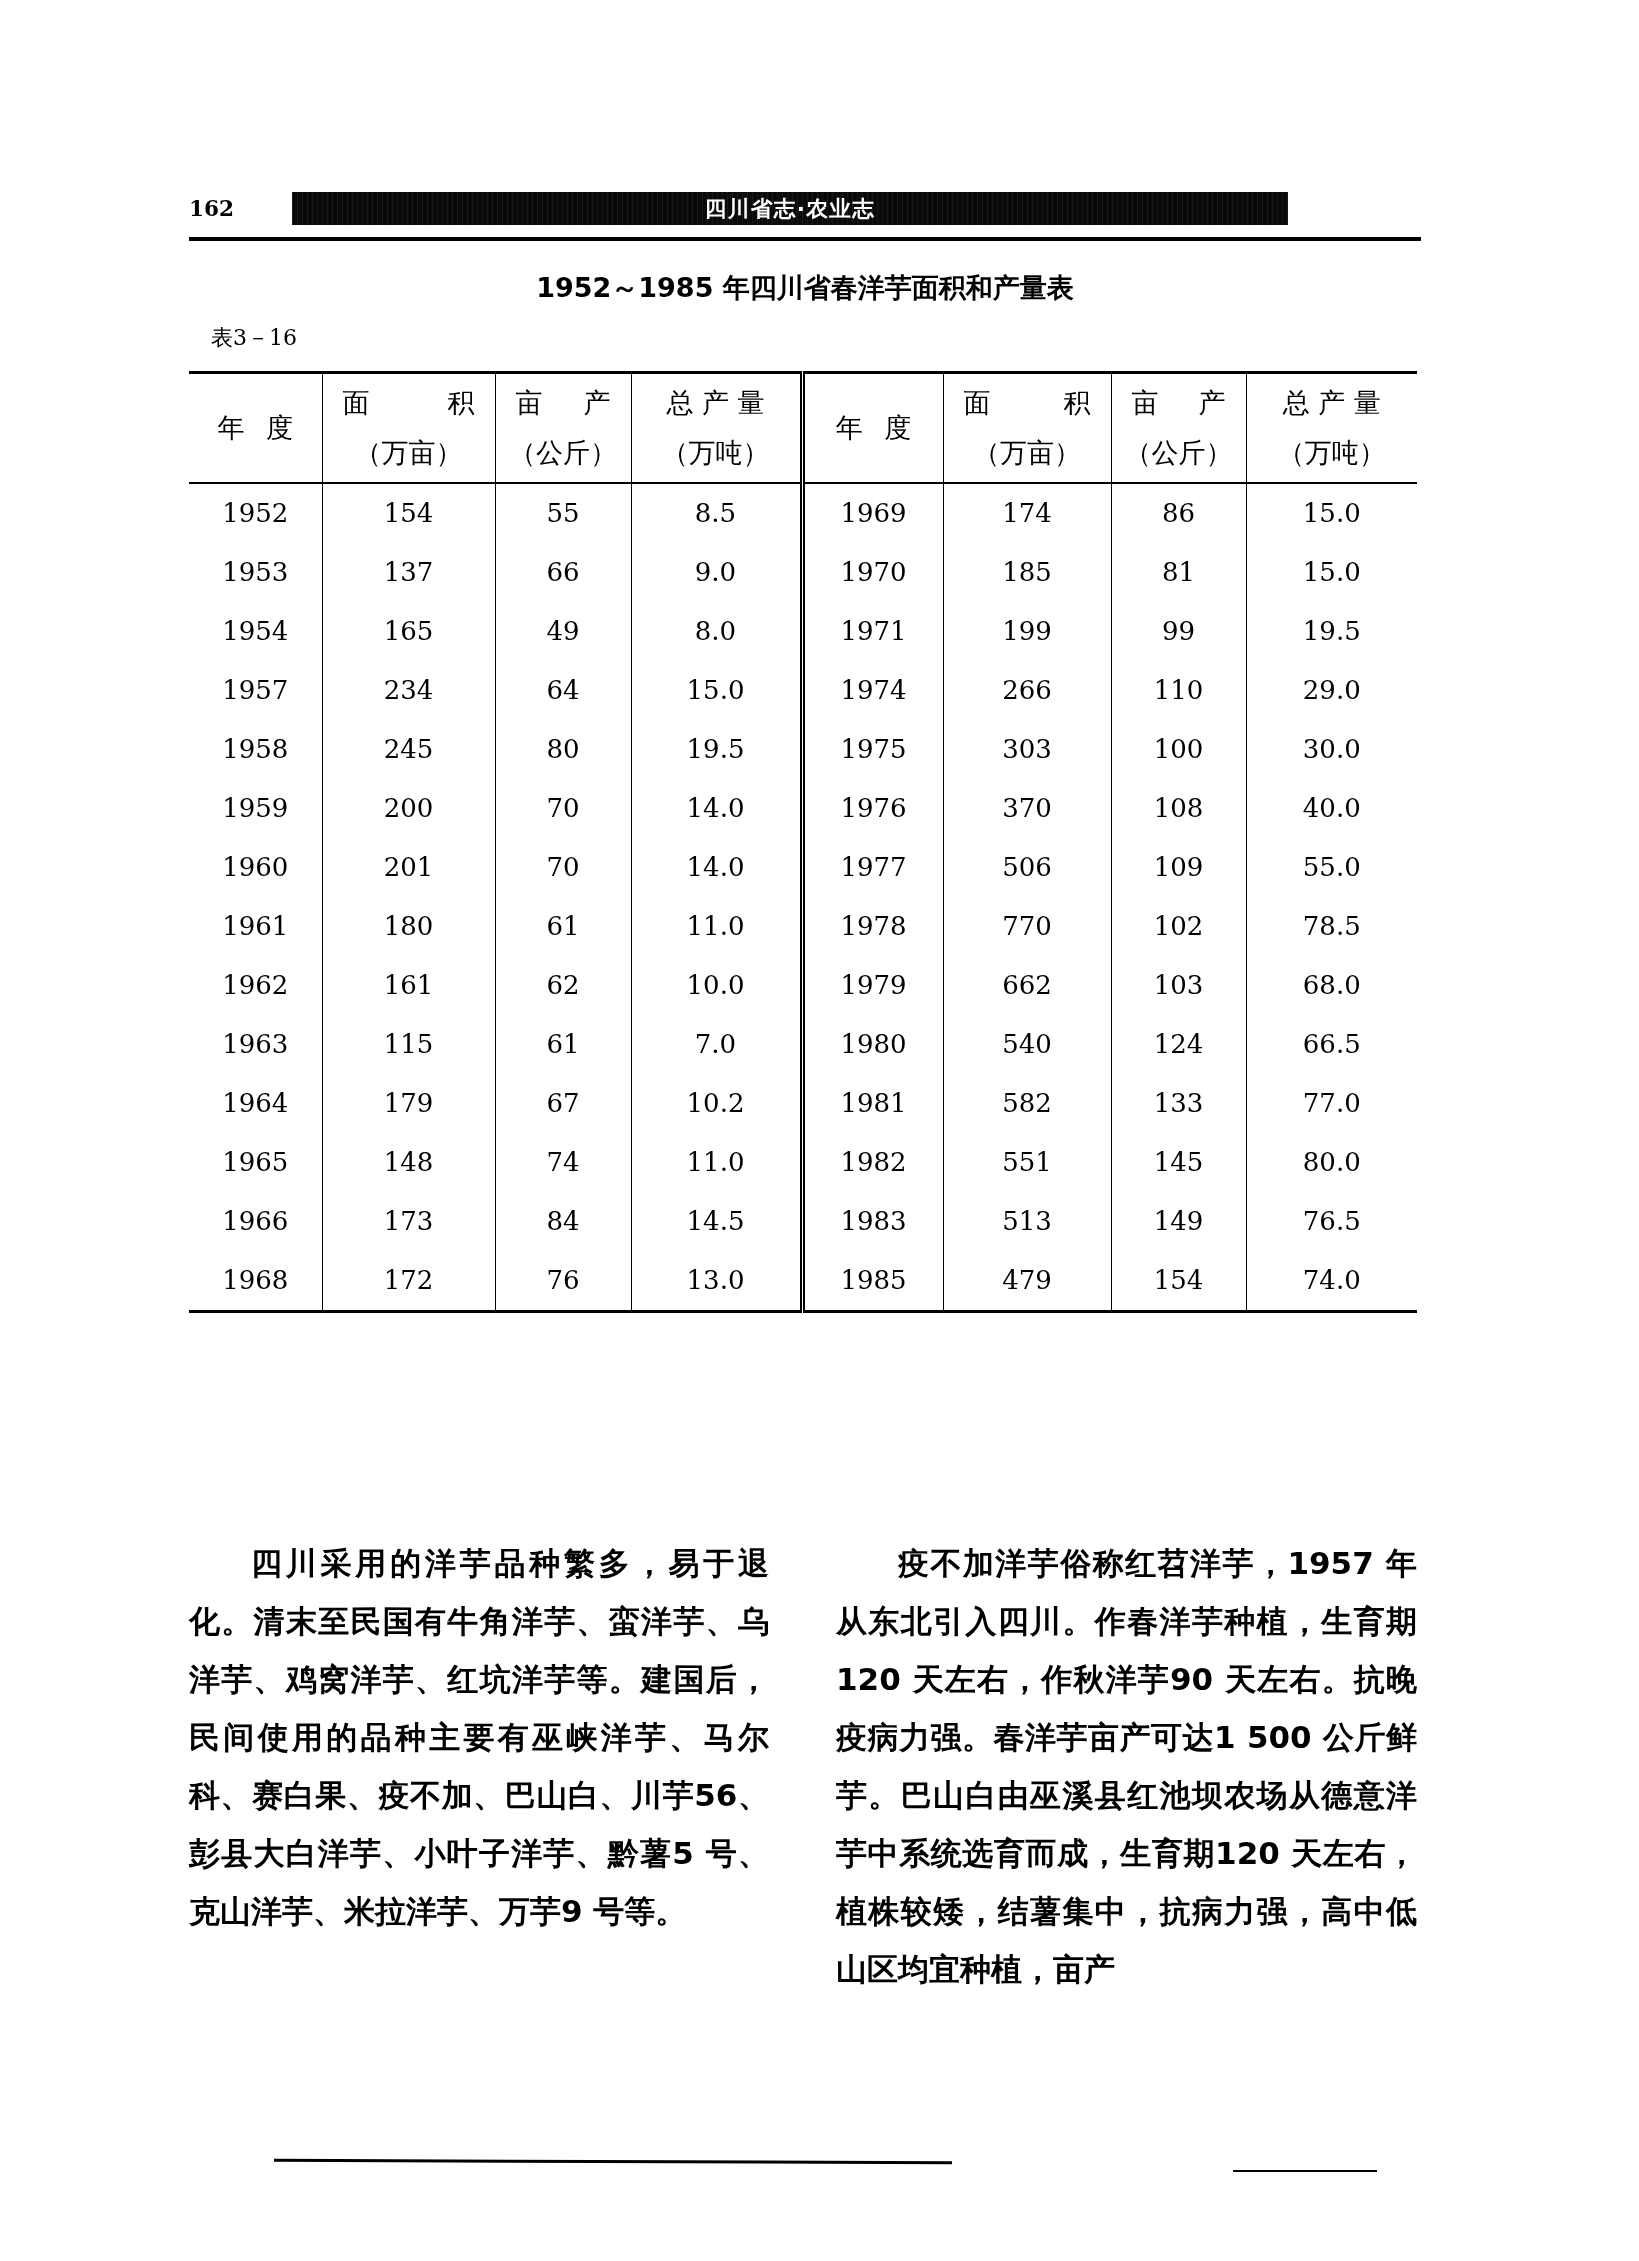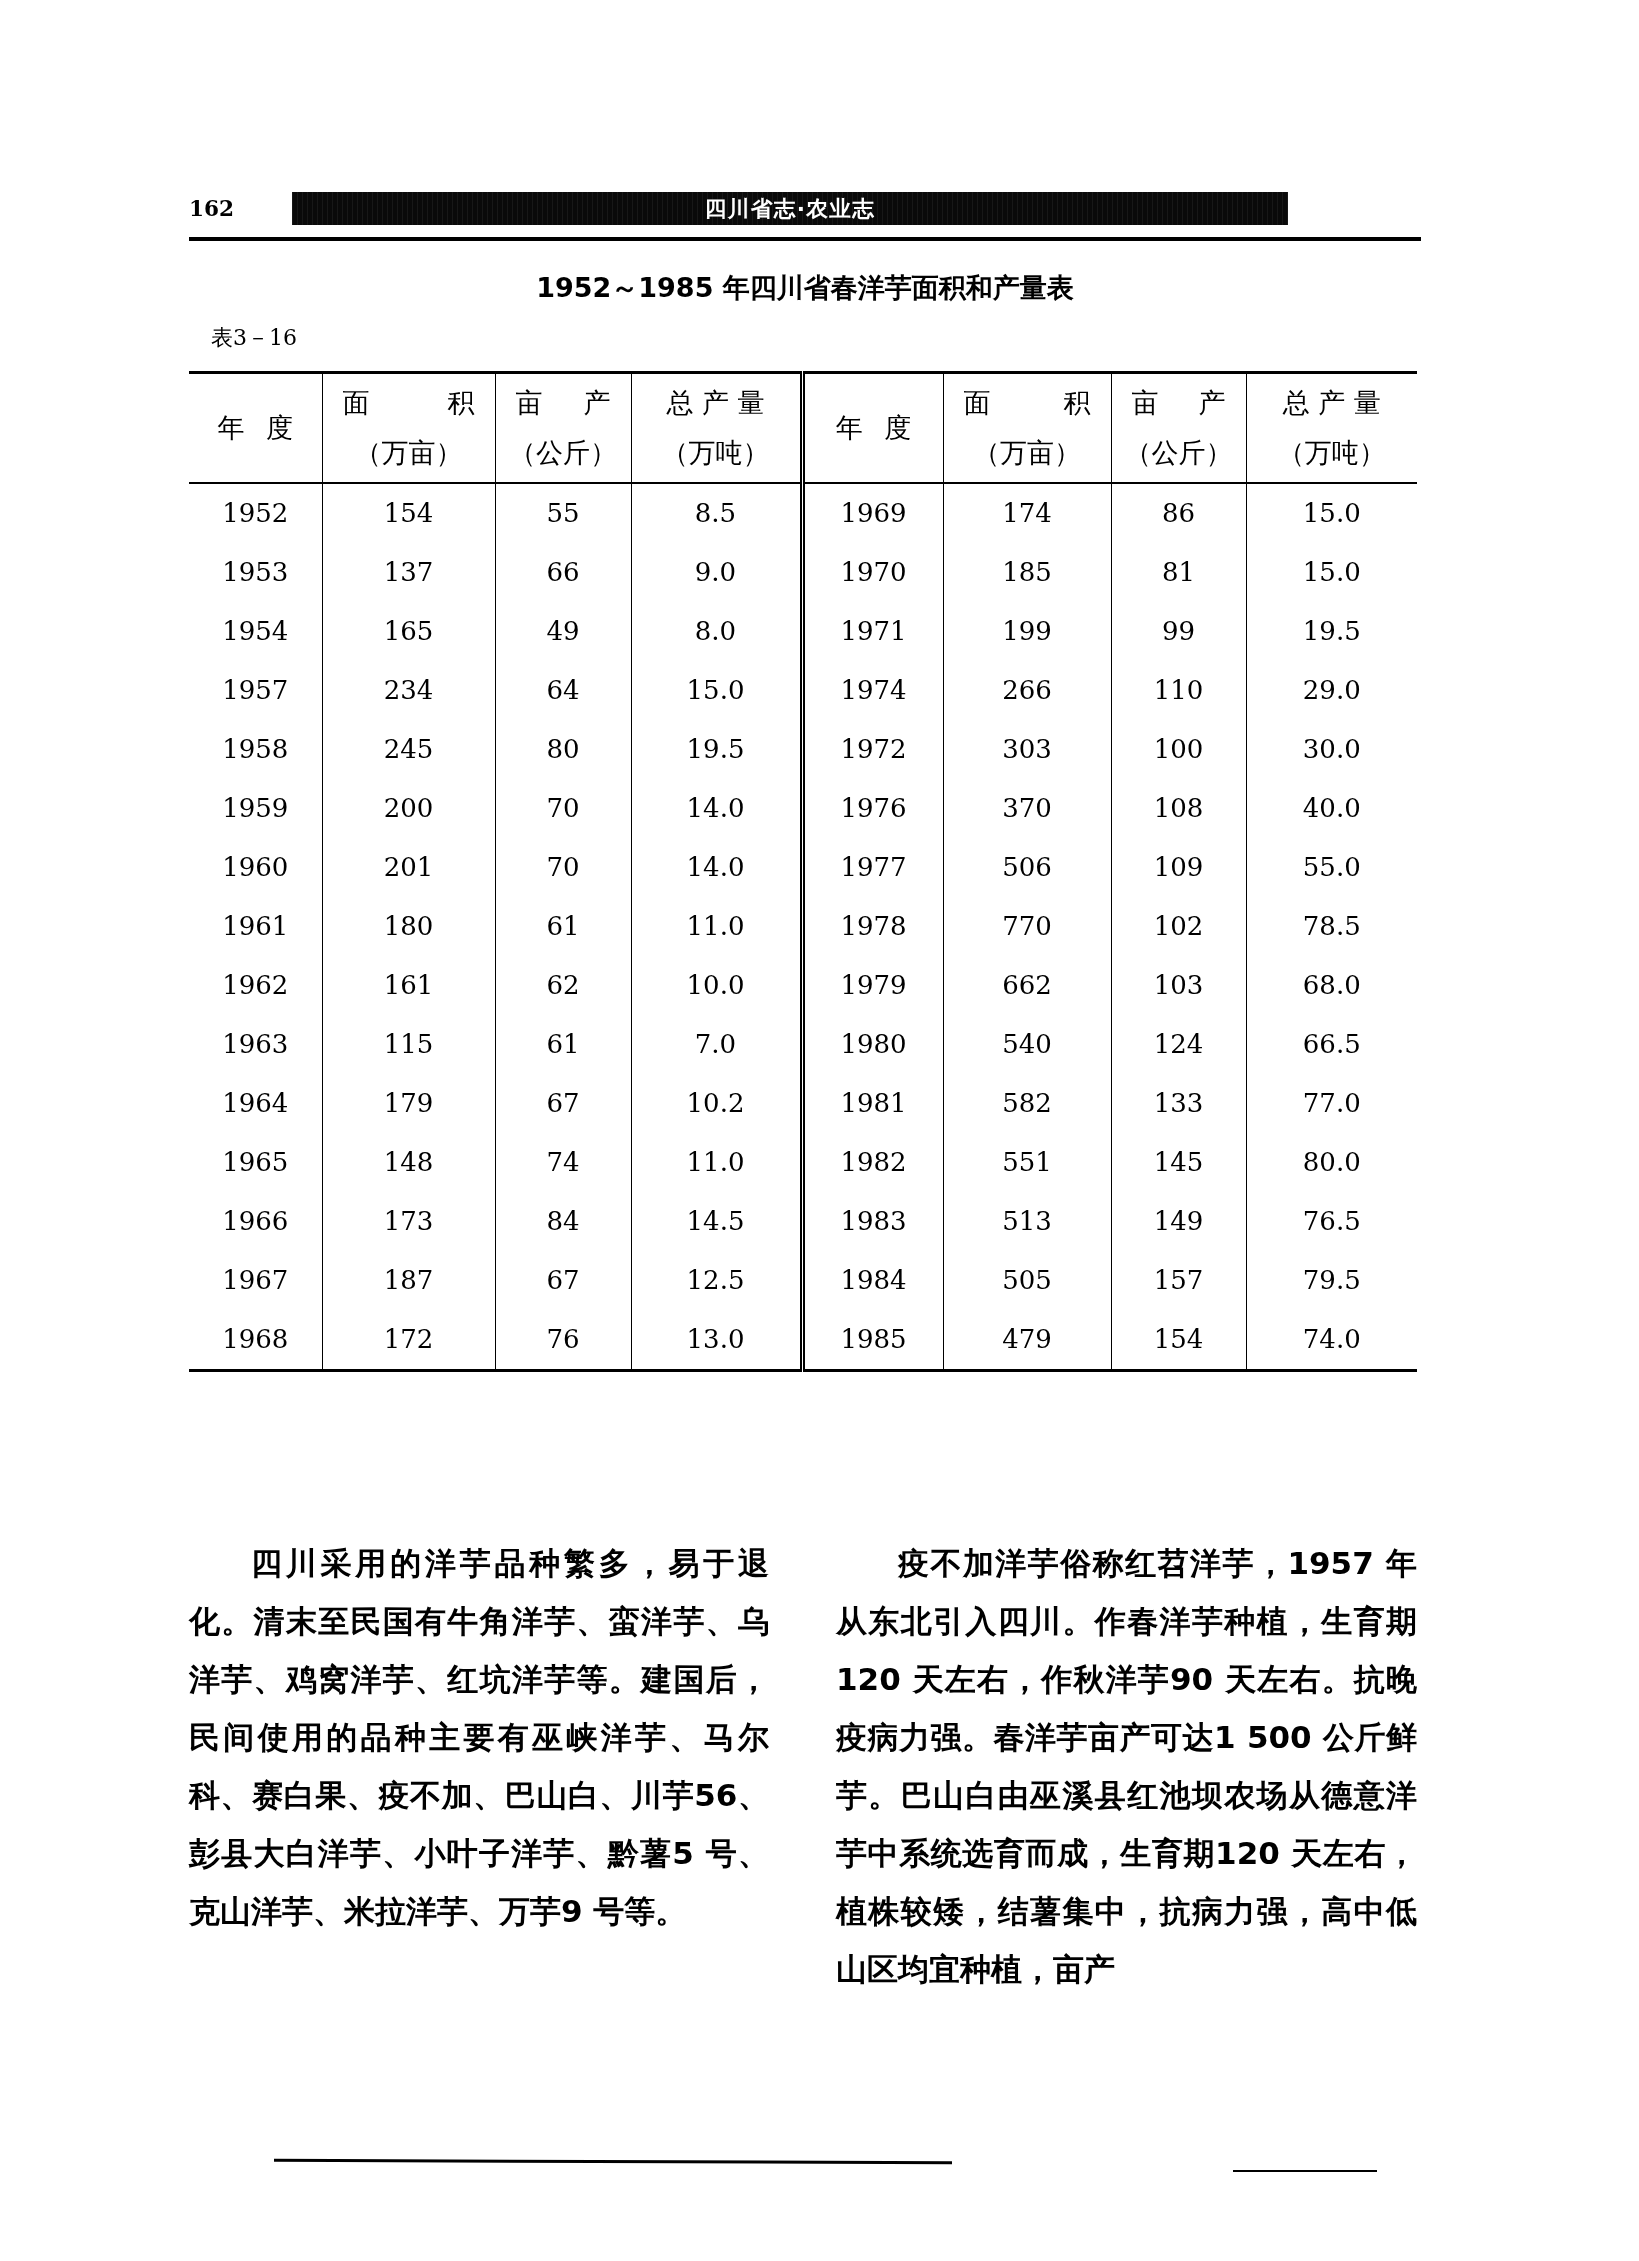--- a/index.html
+++ b/index.html
@@ -158,21 +158,21 @@
           <td class="dbl">1974</td>
           <td class="vl">266</td>
           <td class="vl">110</td>
           <td class="vl">29.0</td>
         </tr>
         <tr>
           <td>1958</td>
           <td class="vl">245</td>
           <td class="vl">80</td>
           <td class="vl">19.5</td>
-          <td class="dbl">1972</td>
+          <td class="dbl">1975</td>
           <td class="vl">303</td>
           <td class="vl">100</td>
           <td class="vl">30.0</td>
         </tr>
         <tr>
           <td>1959</td>
           <td class="vl">200</td>
           <td class="vl">70</td>
           <td class="vl">14.0</td>
           <td class="dbl">1976</td>
@@ -244,30 +244,20 @@
           <td>1966</td>
           <td class="vl">173</td>
           <td class="vl">84</td>
           <td class="vl">14.5</td>
           <td class="dbl">1983</td>
           <td class="vl">513</td>
           <td class="vl">149</td>
           <td class="vl">76.5</td>
         </tr>
         <tr>
-          <td>1967</td>
-          <td class="vl">187</td>
-          <td class="vl">67</td>
-          <td class="vl">12.5</td>
-          <td class="dbl">1984</td>
-          <td class="vl">505</td>
-          <td class="vl">157</td>
-          <td class="vl">79.5</td>
-        </tr>
-        <tr>
           <td>1968</td>
           <td class="vl">172</td>
           <td class="vl">76</td>
           <td class="vl">13.0</td>
           <td class="dbl">1985</td>
           <td class="vl">479</td>
           <td class="vl">154</td>
           <td class="vl">74.0</td>
         </tr>
       </tbody>

